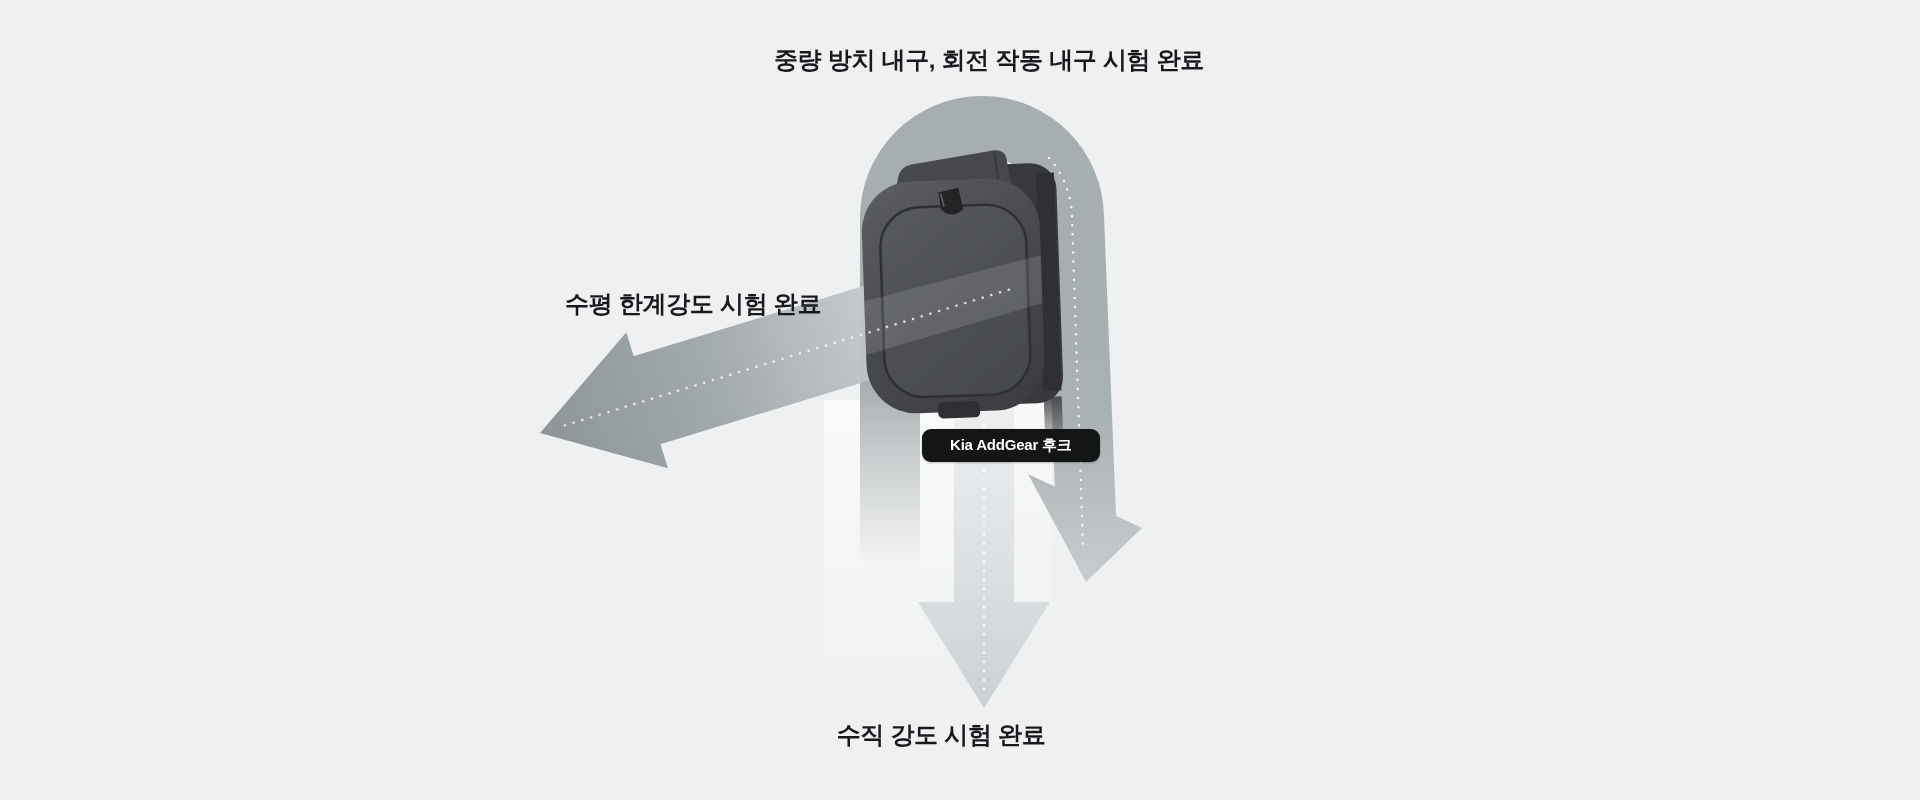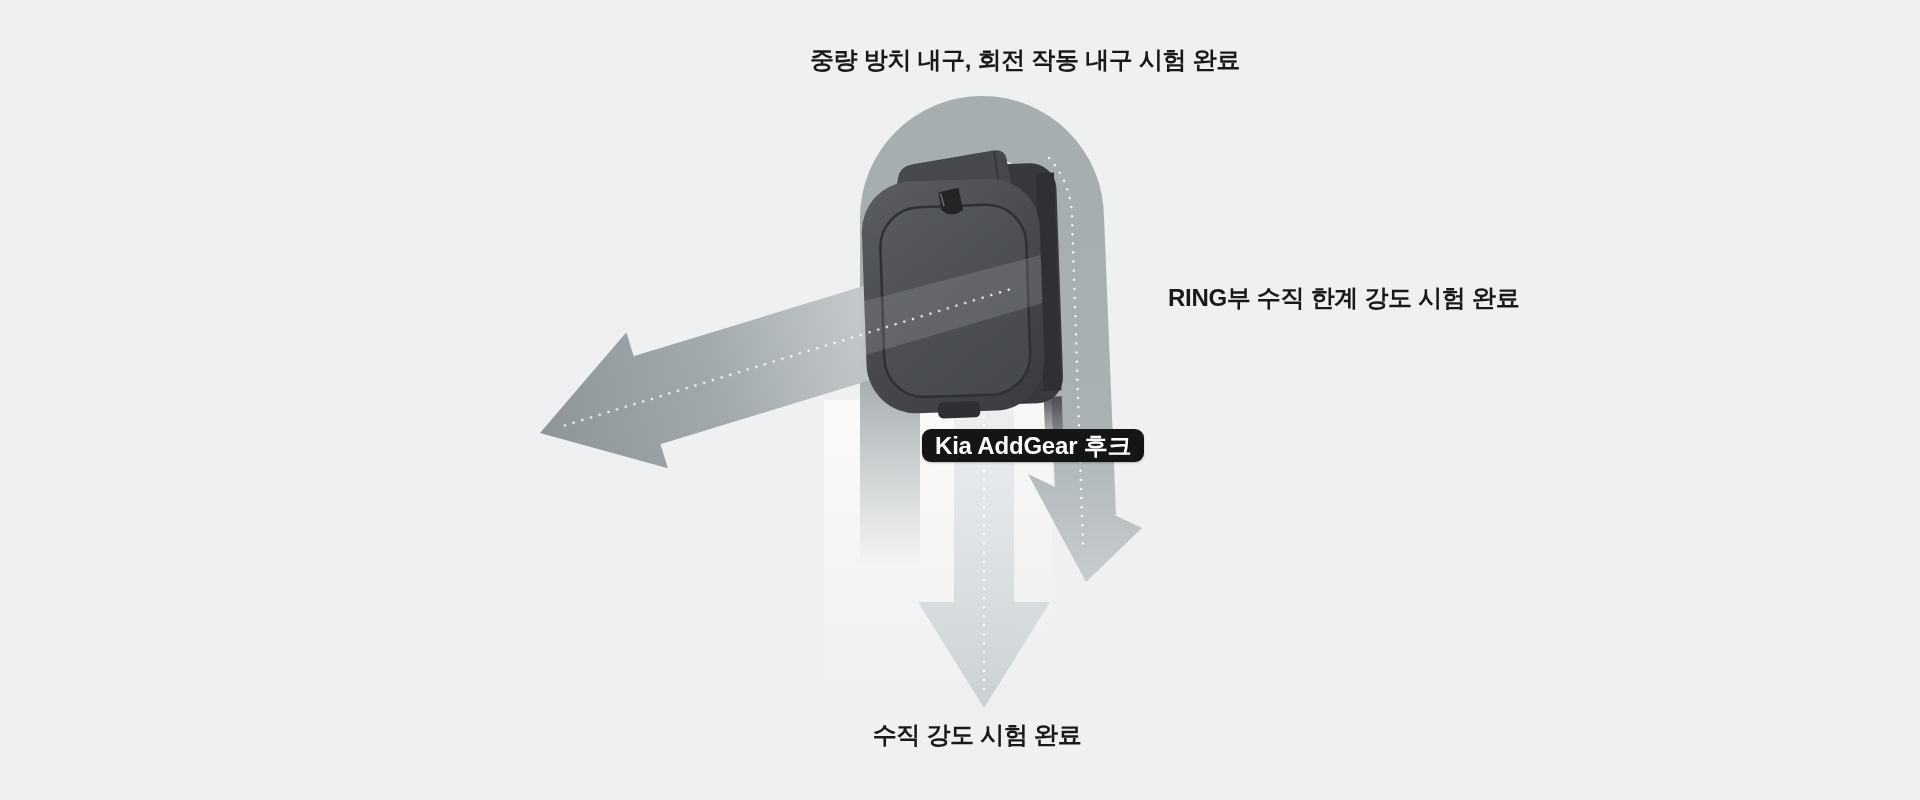--- a/index.html
+++ b/index.html
@@ -14,27 +14,27 @@
     background:var(--bg);
     font-family:"Liberation Sans","DejaVu Sans",sans-serif;
   }
   .stage{position:relative;width:1920px;height:800px;background:var(--bg);}
   .stage svg{position:absolute;left:0;top:0;}
   .lbl{
     position:absolute;
     font-size:24px;font-weight:600;line-height:28px;
     letter-spacing:-0.3px;color:var(--text);white-space:nowrap;
   }
-  .lbl.centered{transform:translateX(-50%);margin-left:36px;}
+  .lbl.centered{transform:translateX(-50%);}
   .badge{
     position:absolute;left:922px;top:429px;height:33px;
     display:inline-flex;align-items:center;
-    padding:0 13px;border-radius:9px;
+    padding:0 28px;border-radius:9px;
     background:var(--badge-bg);color:var(--badge-text);
-    font-size:24px;font-weight:600;letter-spacing:-0.2px;white-space:nowrap;
+    font-size:15px;font-weight:600;letter-spacing:-0.2px;white-space:nowrap;
     box-shadow:0 1px 2px rgba(0,0,0,.25);
   }
 </style>
 </head>
 <body>
 
 <div class="stage">
 
   <svg width="1920" height="800" viewBox="0 0 1920 800">
     <defs>
@@ -118,19 +118,19 @@
       <path d="M 1049 158 A 90 90 0 0 1 1072 218 L 1083 548" stroke-dasharray="0.1 9"></path>
       <path d="M 984 416 L 984 692" stroke-dasharray="0.1 9"></path>
       <g transform="rotate(-17 540 433)">
         <path d="M 566 433 L 1038 433" stroke-dasharray="0.1 9"></path>
       </g>
     </g>
   </svg>
 
   <div class="lbl centered" style="left:989px;top:46px;">중량 방치 내구, 회전 작동 내구 시험 완료</div>
 
+  <div class="lbl" style="left:565px;top:290px;">수평 한계강도 시험 완료</div>
 
-  <div class="lbl" style="left:1168px;top:284px;">RING부 수직 한계 강도 시험 완료</div>
 
   <div class="lbl centered" style="left:941px;top:721px;">수직 강도 시험 완료</div>
 
   <div class="badge">Kia AddGear 후크</div>
 </div>
 
 </body></html>

